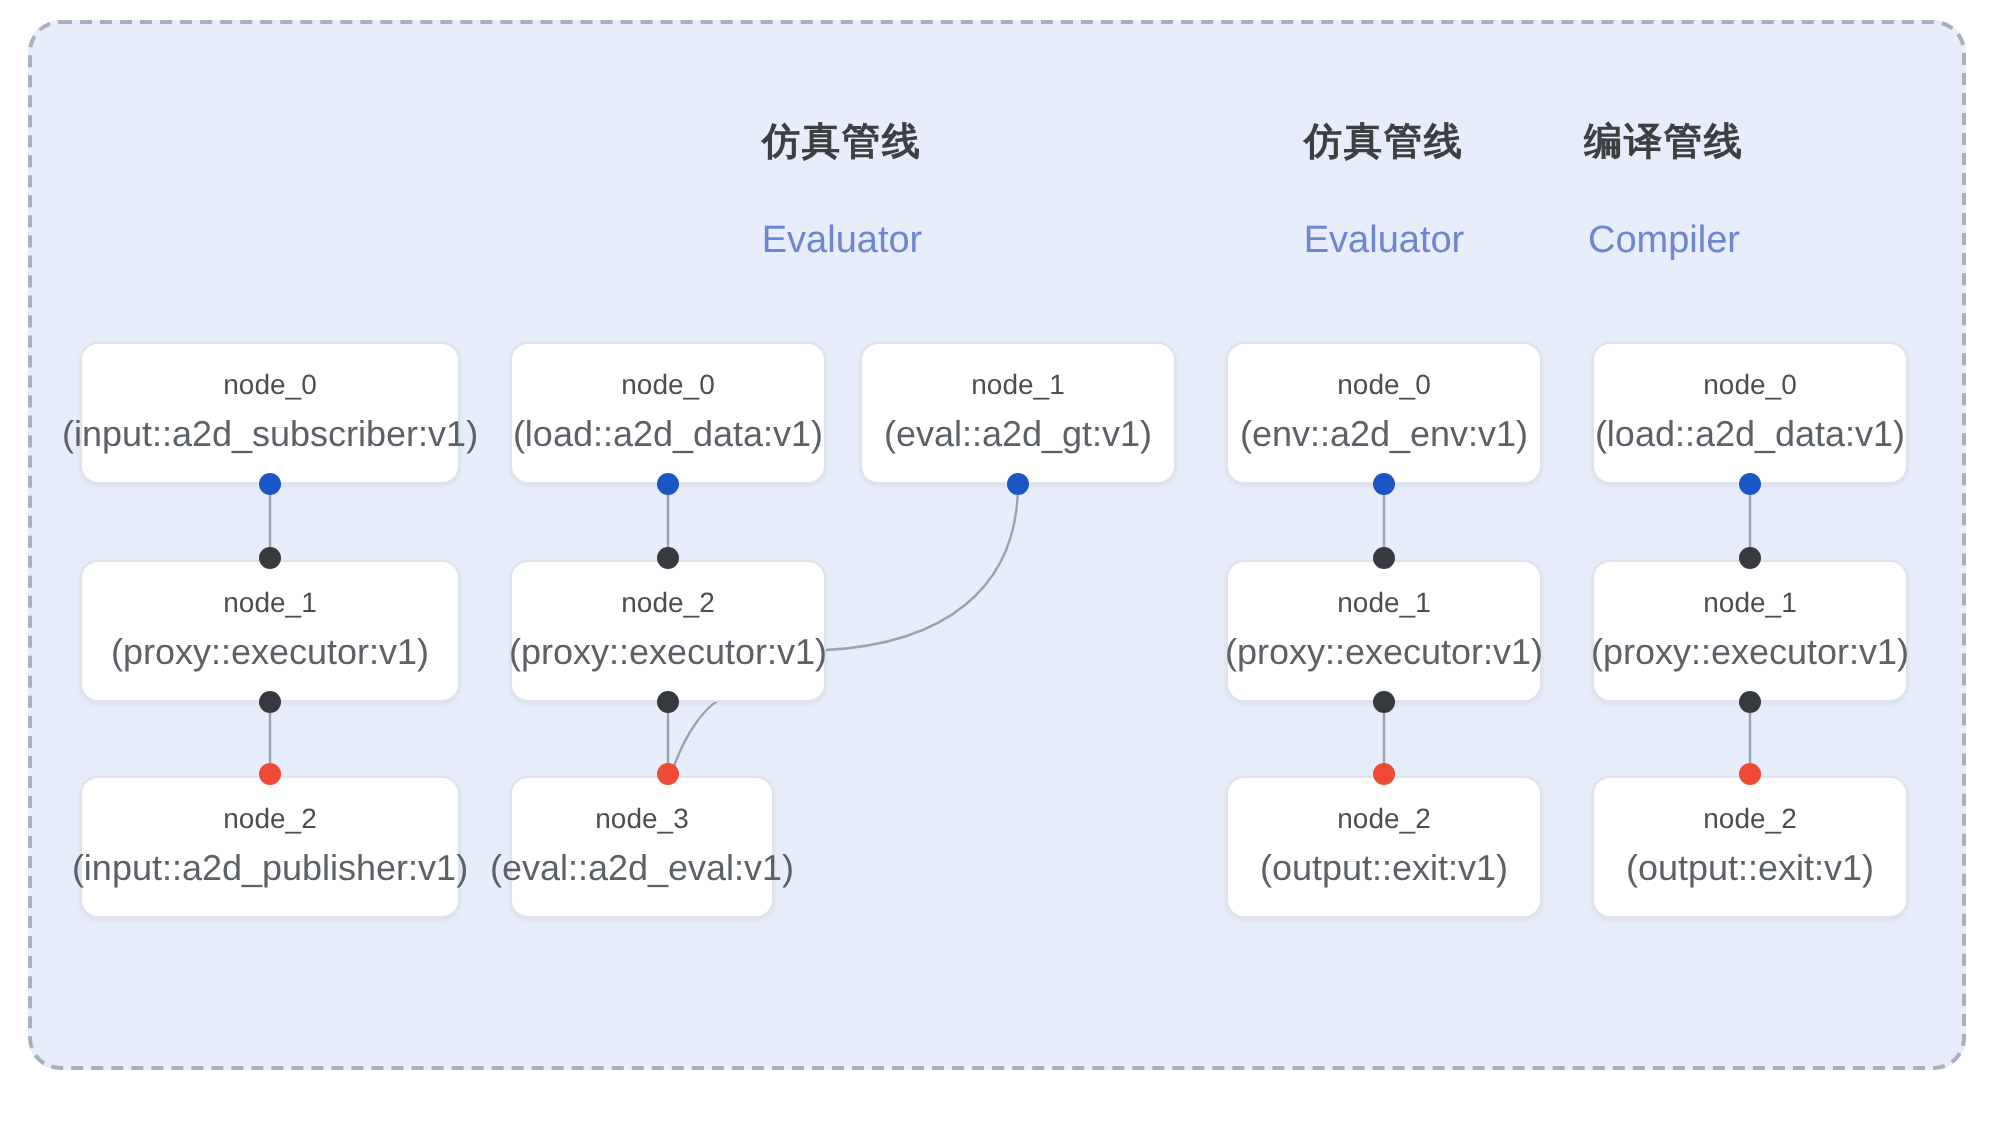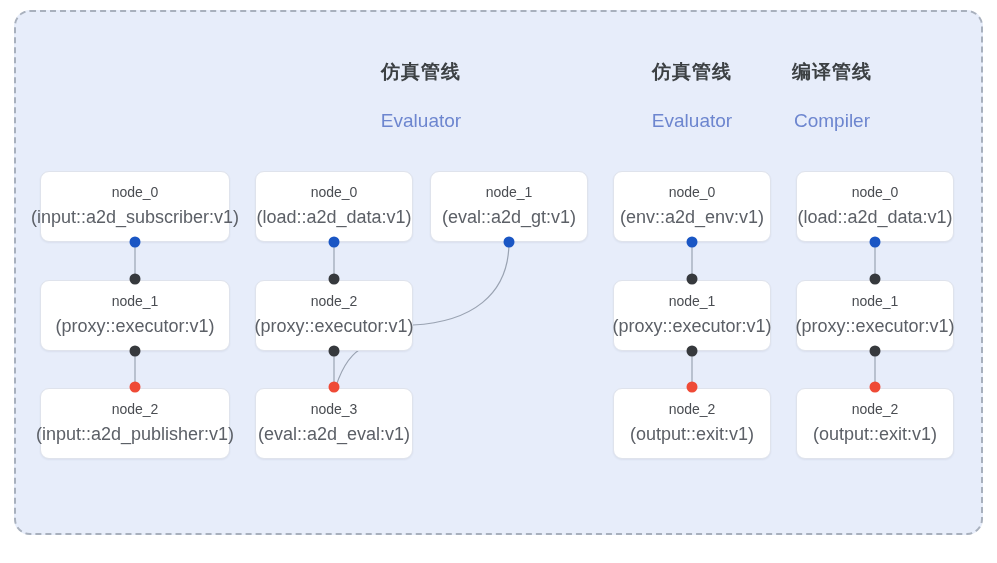--- a/index.html
+++ b/index.html
@@ -165,21 +165,21 @@
     <div class="nspec">(load::a2d_data:v1)</div>
   </div>
   <div class="node" style="left:430px; top:171px; width:158px; height:71px;">
     <div class="nname">node_1</div>
     <div class="nspec">(eval::a2d_gt:v1)</div>
   </div>
   <div class="node" style="left:255px; top:280px; width:158px; height:71px;">
     <div class="nname">node_2</div>
     <div class="nspec">(proxy::executor:v1)</div>
   </div>
-  <div class="node" style="left:255px; top:388px; width:158px; height:71px;">
+  <div class="node" style="left:255px; top:388px; width:132px; height:71px;">
     <div class="nname">node_3</div>
     <div class="nspec">(eval::a2d_eval:v1)</div>
   </div>
 
   <div class="node" style="left:613px; top:171px; width:158px; height:71px;">
     <div class="nname">node_0</div>
     <div class="nspec">(env::a2d_env:v1)</div>
   </div>
   <div class="node" style="left:613px; top:280px; width:158px; height:71px;">
     <div class="nname">node_1</div>

